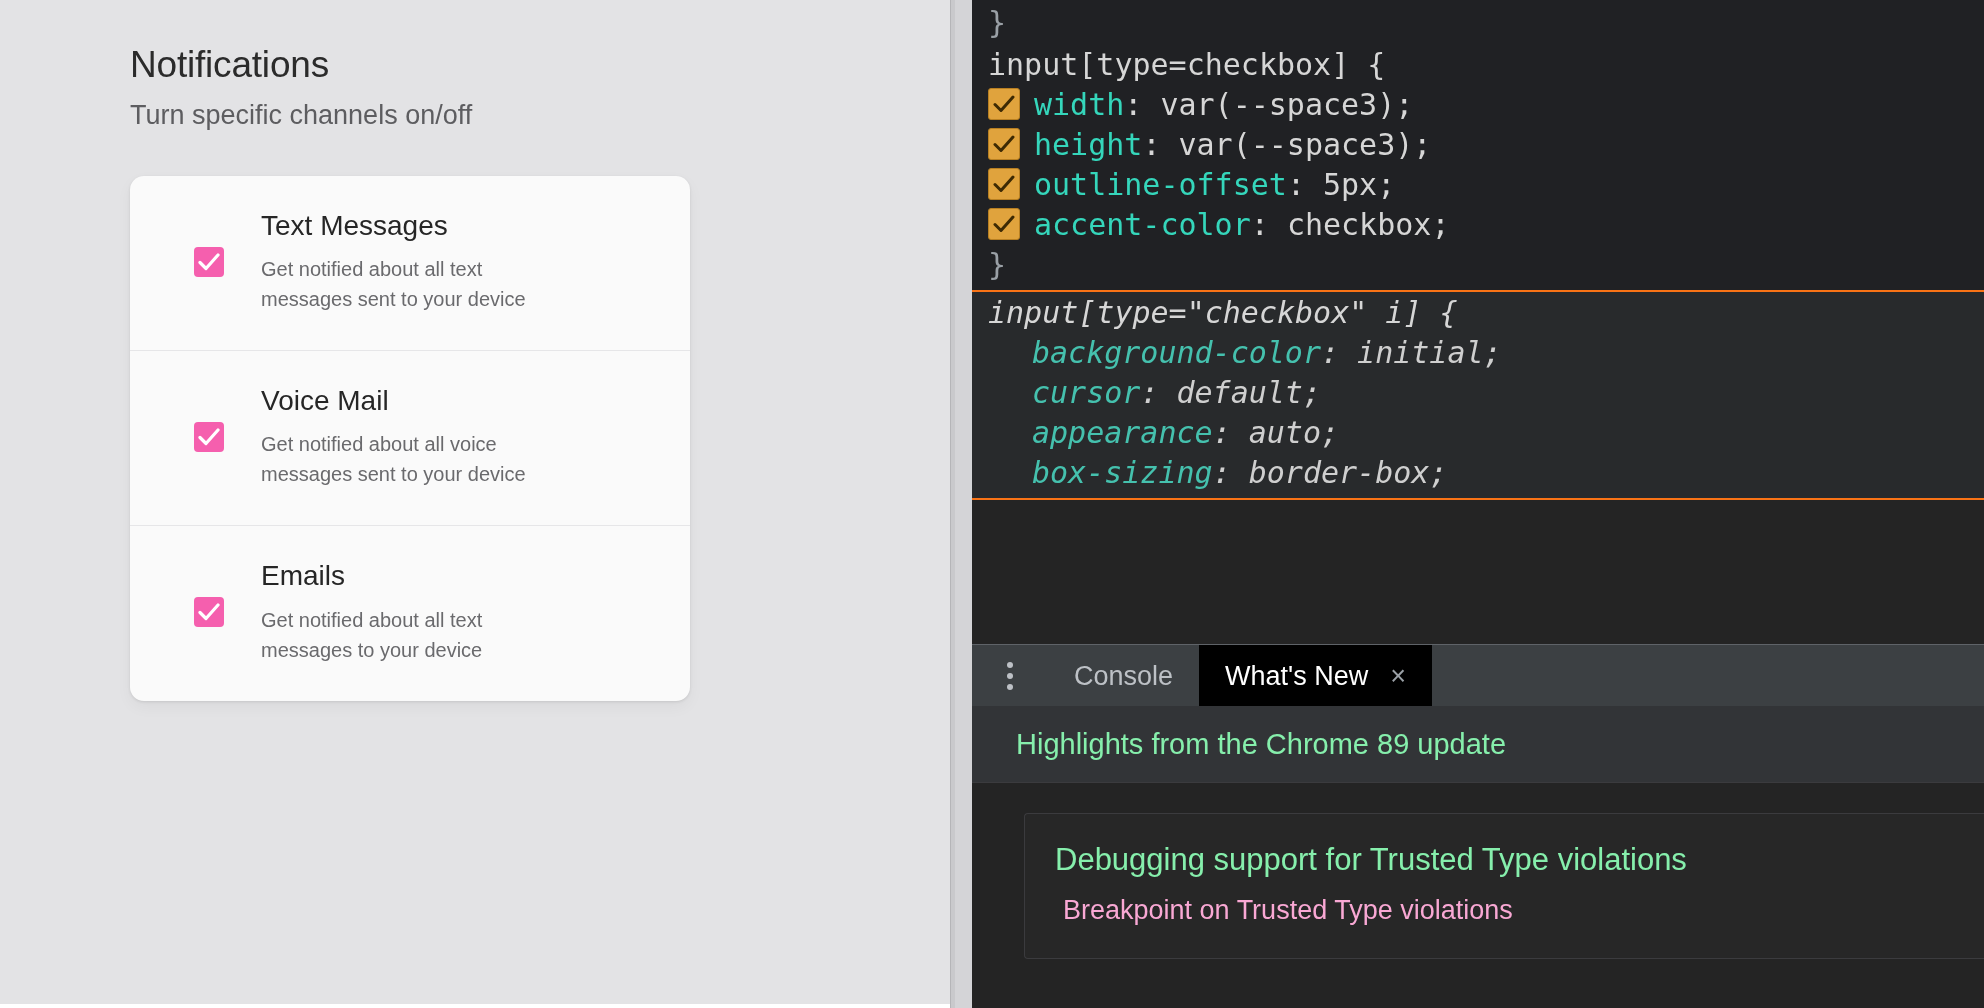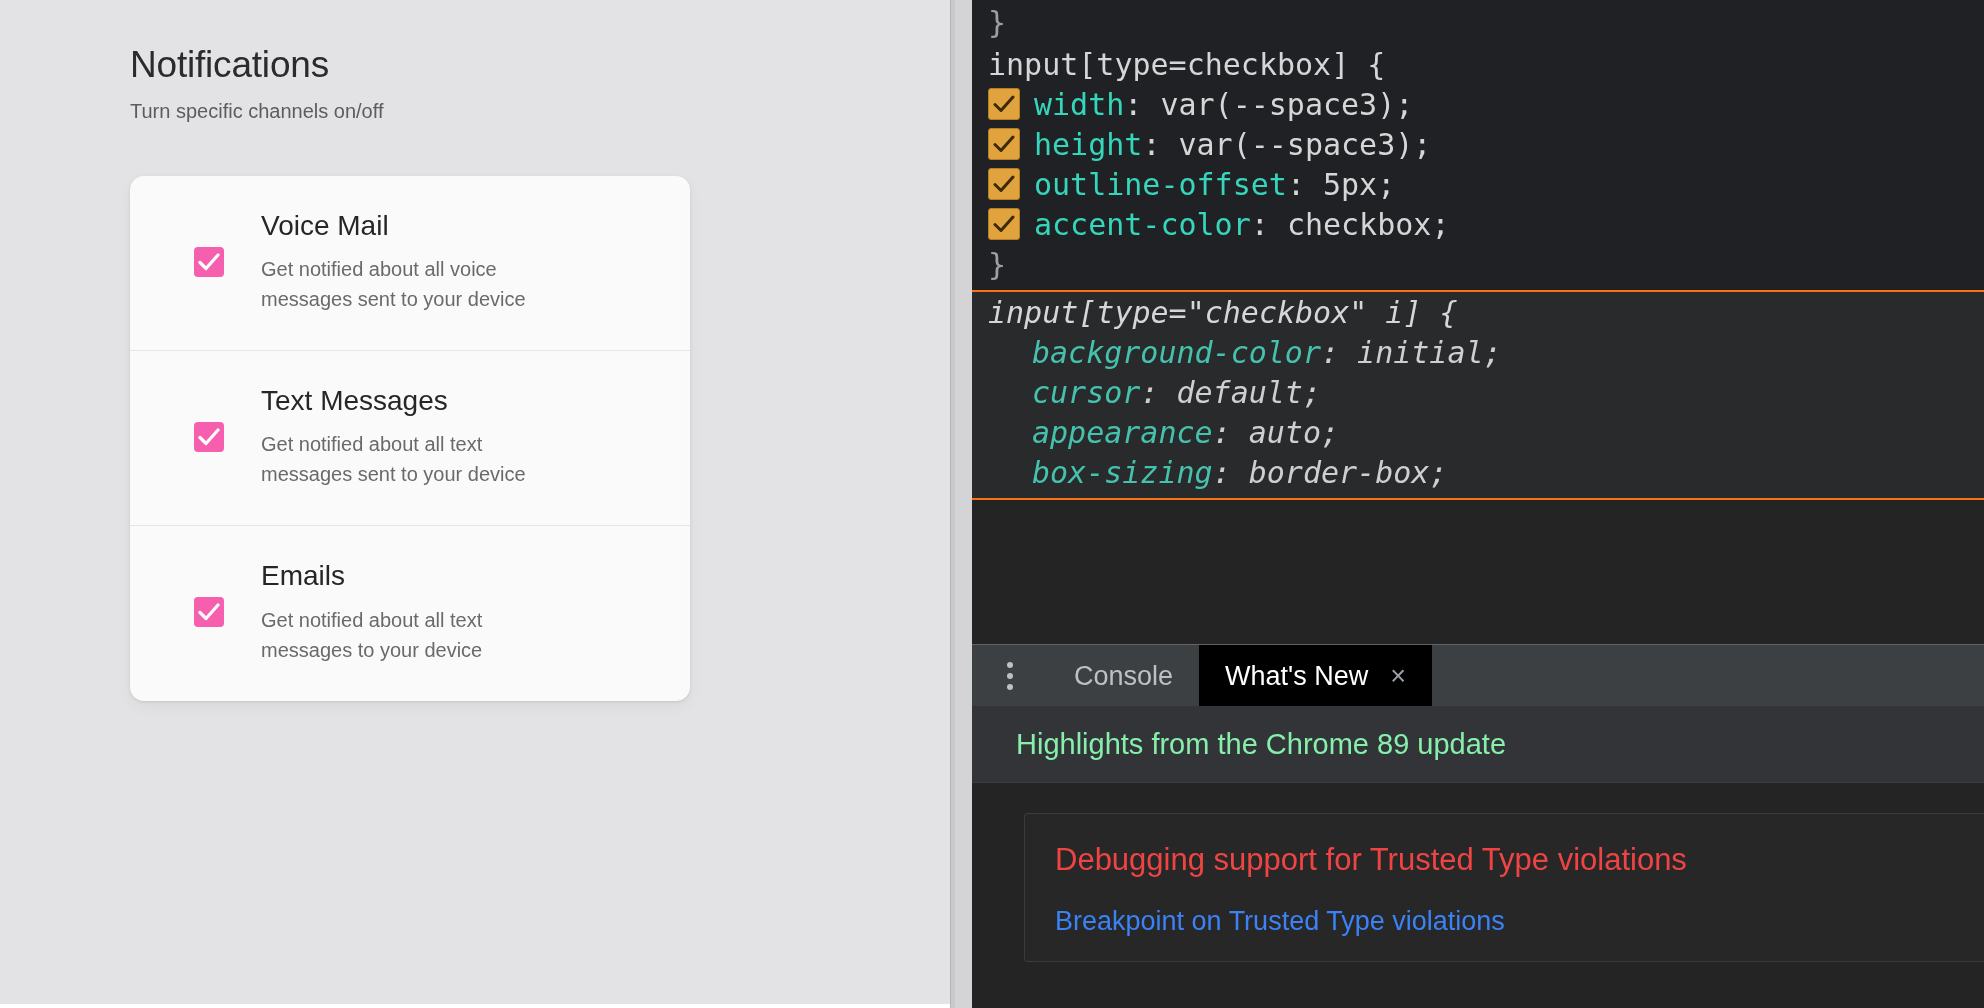--- a/index.html
+++ b/index.html
@@ -33,21 +33,21 @@
   }
   .page-title {
     font-size: 37px;
     font-weight: 400;
     color: #2b2b2b;
     letter-spacing: -0.2px;
     margin: 0 0 13px 0;
     line-height: 1.1;
   }
   .page-subtitle {
-    font-size: 20px;
+    font-size: 27px;
     color: #5d5d60;
     margin: 0;
     line-height: 1.2;
   }
 
   
   #channels-card {
     position: absolute;
     left: 130px;
     top: 176px;
@@ -239,30 +239,30 @@
   #wn-list { padding: 30px 0 0 52px; }
   .wn-card {
     border: 1px solid #3b3b3e;
     border-right: none;
     border-radius: 4px 0 0 4px;
     padding: 28px 30px 24px 30px;
     background: #272727;
   }
   .wn-card-title {
     font-size: 31px;
-    color: #ef4444;
-    margin: 0 0 27px 0;
+    color: #86efac;
+    margin: 0 0 16px 0;
     line-height: 1.15;
     white-space: nowrap;
     cursor: pointer;
   }
   .wn-card-sub {
     font-size: 27px;
-    color: #3b82f6;
-    margin: 0;
+    color: #f9a8d4;
+    margin: 8px;
     line-height: 1.2;
     white-space: nowrap;
   }
 
   
   #top-partial { background:#202124; height: 44px; position:relative; overflow:hidden; }
   #top-partial .code-line { height: 44px; }
 </style>
 </head>
 <body>
@@ -280,36 +280,36 @@
 
       <div class="channel-row">
         <div class="cb-cell">
           <button class="cb">
             <svg width="22" height="20" viewBox="0 0 22 20" aria-hidden="true">
               <path d="M2 10.5 L8 16.5 L20 3" fill="none" stroke="#ffffff" stroke-width="3.2" stroke-linecap="round" stroke-linejoin="round"></path>
             </svg>
           </button>
         </div>
         <div class="channel-text">
-          <div class="channel-title">Voice Mail</div>
-          <div class="channel-desc">Get notified about all voice messages sent to your device</div>
+          <div class="channel-title">Text Messages</div>
+          <div class="channel-desc">Get notified about all text messages sent to your device</div>
         </div>
       </div>
 
       <div class="channel-row">
         <div class="cb-cell">
           <button class="cb">
             <svg width="22" height="20" viewBox="0 0 22 20" aria-hidden="true">
               <path d="M2 10.5 L8 16.5 L20 3" fill="none" stroke="#ffffff" stroke-width="3.2" stroke-linecap="round" stroke-linejoin="round"></path>
             </svg>
           </button>
         </div>
         <div class="channel-text">
-          <div class="channel-title">Text Messages</div>
-          <div class="channel-desc">Get notified about all text messages sent to your device</div>
+          <div class="channel-title">Voice Mail</div>
+          <div class="channel-desc">Get notified about all voice messages sent to your device</div>
         </div>
       </div>
 
       <div class="channel-row">
         <div class="cb-cell">
           <button class="cb">
             <svg width="22" height="20" viewBox="0 0 22 20" aria-hidden="true">
               <path d="M2 10.5 L8 16.5 L20 3" fill="none" stroke="#ffffff" stroke-width="3.2" stroke-linecap="round" stroke-linejoin="round"></path>
             </svg>
           </button>

